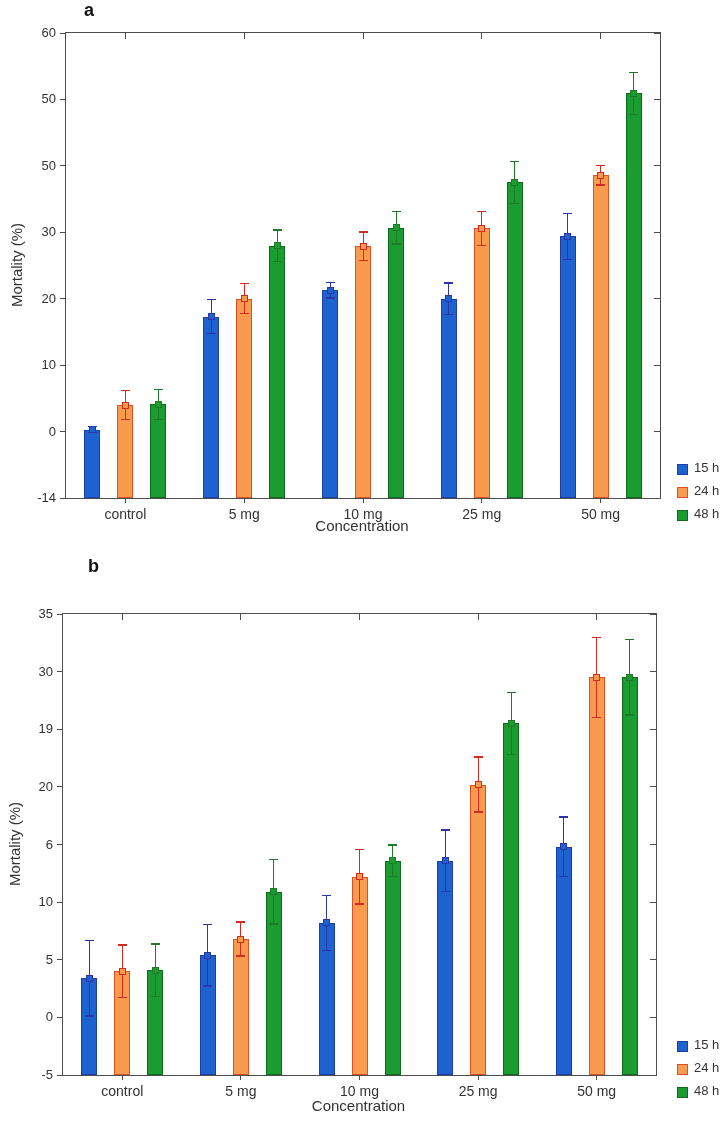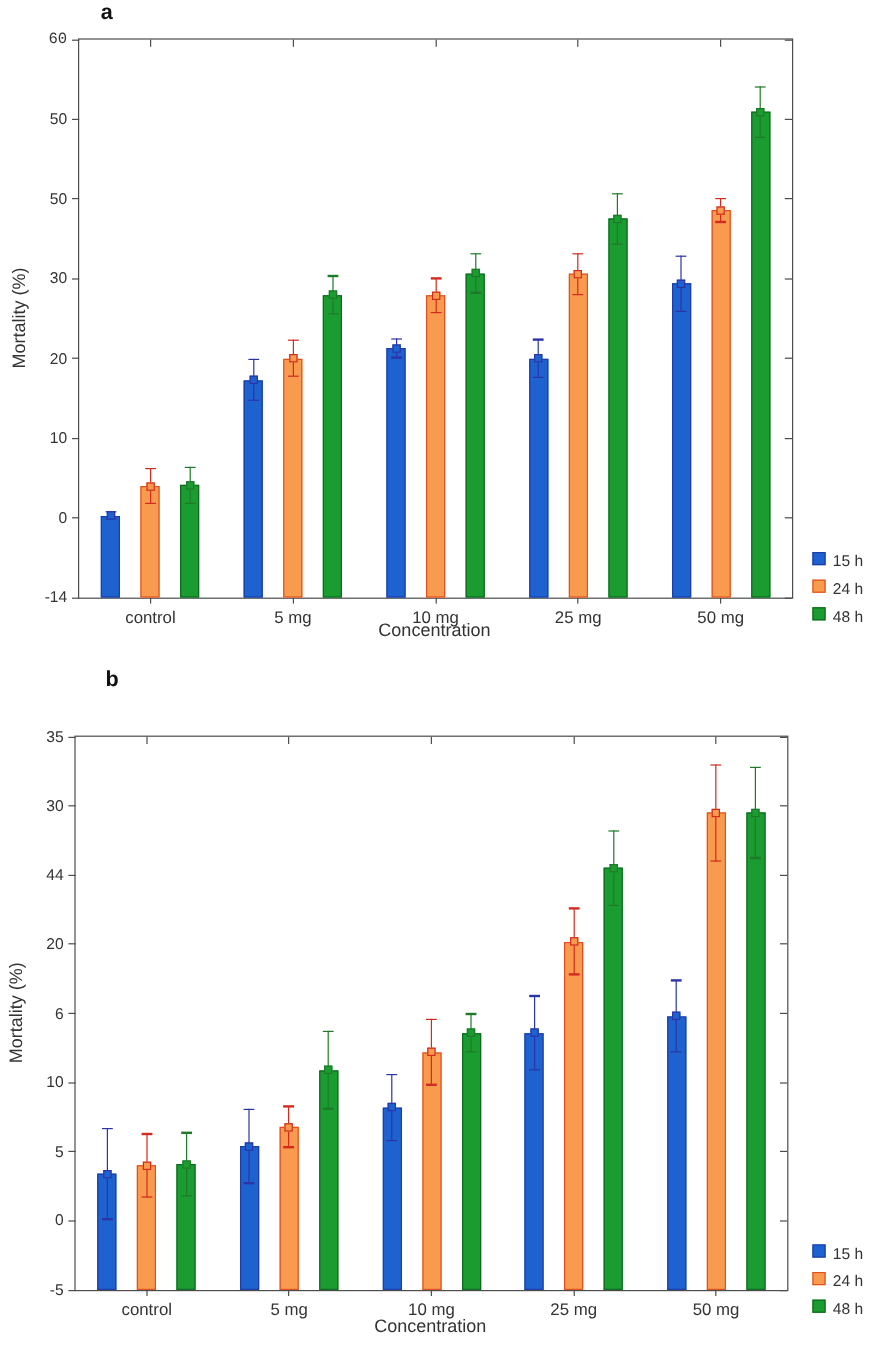--- a/index.html
+++ b/index.html
@@ -21,21 +21,21 @@
   .xlabel{position:absolute;font-size:15px;text-align:center;}
   #panel-a .xlabel{left:65px;width:594px;top:517px;}
   #panel-b .xlabel{left:62px;width:593px;top:549px;}
   .tick{position:absolute;background:#4d4d4d;}
   .ticklabel{position:absolute;font-size:13px;text-align:right;color:#333;}
   .catlabel{position:absolute;font-size:14px;text-align:center;color:#333;}
   .bar,.err{position:absolute;box-sizing:border-box;}
   .legend{position:absolute;}
   #panel-a .legend{left:677px;top:460px;}
   #panel-b .legend{left:677px;top:489px;}
-  .legend-item{display:flex;align-items:flex-start;margin-bottom:8px;}
+  .legend-item{display:flex;align-items:flex-end;margin-bottom:8px;}
   .swatch{width:9px;height:9px;border:1.5px solid;margin-right:6px;flex:0 0 auto;}
   .legend-label{font-size:13px;color:#333;white-space:nowrap;}
 </style>
 </head>
 <body>
 
 <div id="page">
 
   <div class="panel" id="panel-a">
     <div class="panel-letter">a</div>
@@ -57,21 +57,21 @@
         <div class="tick" style="left: 588px; top: 198.786px; width: 6px; height: 1px;"></div>
         <div class="ticklabel" style="left: -52px; top: 191.286px; width: 42px;">30</div>
         <div class="tick" style="left: -6px; top: 132.357px; width: 6px; height: 1px;"></div>
         <div class="tick" style="left: 588px; top: 132.357px; width: 6px; height: 1px;"></div>
         <div class="ticklabel" style="left: -52px; top: 124.857px; width: 42px;">50</div>
         <div class="tick" style="left: -6px; top: 65.9286px; width: 6px; height: 1px;"></div>
         <div class="tick" style="left: 588px; top: 65.9286px; width: 6px; height: 1px;"></div>
         <div class="ticklabel" style="left: -52px; top: 58.4286px; width: 42px;">50</div>
         <div class="tick" style="left: -6px; top: -0.5px; width: 6px; height: 1px;"></div>
         <div class="tick" style="left: 588px; top: -0.5px; width: 6px; height: 1px;"></div>
-        <div class="ticklabel" style="left: -52px; top: -8px; width: 42px; font-family: Liberation Mono, monospace;">60</div>
+        <div class="ticklabel" style="left: -52px; top: -8px; width: 42px;">60</div>
         <div class="tick" style="left: 58.9px; top: 0px; width: 1px; height: 6px;"></div>
         <div class="tick" style="left: 58.9px; top: 465px; width: 1px; height: 5px;"></div>
         <div class="catlabel" style="left: 14.4px; top: 473px; width: 90px;">control</div>
         <div class="bar" style="left: 18.4px; top: 396.579px; width: 16px; height: 68.4214px; background: rgb(30, 98, 208); border: 1px solid rgb(27, 63, 166);"></div>
         <div class="bar" style="left: 51.4px; top: 372px; width: 16px; height: 93px; background: rgb(248, 155, 78); border: 1px solid rgb(224, 80, 32);"></div>
         <div class="bar" style="left: 84.4px; top: 371.336px; width: 16px; height: 93.6643px; background: rgb(27, 156, 49); border: 1px solid rgb(14, 107, 30);"></div>
         <div class="tick" style="left: 177.7px; top: 0px; width: 1px; height: 6px;"></div>
         <div class="tick" style="left: 177.7px; top: 465px; width: 1px; height: 5px;"></div>
         <div class="catlabel" style="left: 133.2px; top: 473px; width: 90px;">5 mg</div>
         <div class="bar" style="left: 137.2px; top: 283.65px; width: 16px; height: 181.35px; background: rgb(30, 98, 208); border: 1px solid rgb(27, 63, 166);"></div>
@@ -190,21 +190,21 @@
         <div class="tick" style="left: 587px; top: 287.625px; width: 6px; height: 1px;"></div>
         <div class="ticklabel" style="left: -52px; top: 280.125px; width: 42px;">10</div>
         <div class="tick" style="left: -6px; top: 230px; width: 6px; height: 1px;"></div>
         <div class="tick" style="left: 587px; top: 230px; width: 6px; height: 1px;"></div>
         <div class="ticklabel" style="left: -52px; top: 222.5px; width: 42px;">6</div>
         <div class="tick" style="left: -6px; top: 172.375px; width: 6px; height: 1px;"></div>
         <div class="tick" style="left: 587px; top: 172.375px; width: 6px; height: 1px;"></div>
         <div class="ticklabel" style="left: -52px; top: 164.875px; width: 42px;">20</div>
         <div class="tick" style="left: -6px; top: 114.75px; width: 6px; height: 1px;"></div>
         <div class="tick" style="left: 587px; top: 114.75px; width: 6px; height: 1px;"></div>
-        <div class="ticklabel" style="left: -52px; top: 107.25px; width: 42px;">44</div>
+        <div class="ticklabel" style="left: -52px; top: 107.25px; width: 42px;">19</div>
         <div class="tick" style="left: -6px; top: 57.125px; width: 6px; height: 1px;"></div>
         <div class="tick" style="left: 587px; top: 57.125px; width: 6px; height: 1px;"></div>
         <div class="ticklabel" style="left: -52px; top: 49.625px; width: 42px;">30</div>
         <div class="tick" style="left: -6px; top: -0.5px; width: 6px; height: 1px;"></div>
         <div class="tick" style="left: 587px; top: -0.5px; width: 6px; height: 1px;"></div>
         <div class="ticklabel" style="left: -52px; top: -8px; width: 42px;">35</div>
         <div class="tick" style="left: 58.8px; top: 0px; width: 1px; height: 6px;"></div>
         <div class="tick" style="left: 58.8px; top: 461px; width: 1px; height: 5px;"></div>
         <div class="catlabel" style="left: 14.3px; top: 469px; width: 90px;">control</div>
         <div class="bar" style="left: 18.3px; top: 364.19px; width: 16px; height: 96.81px; background: rgb(30, 98, 208); border: 1px solid rgb(27, 63, 166);"></div>

